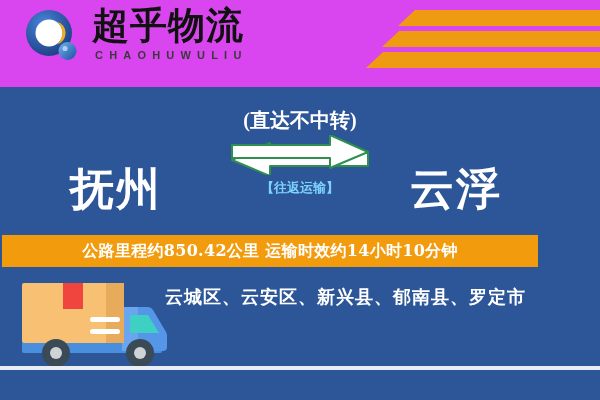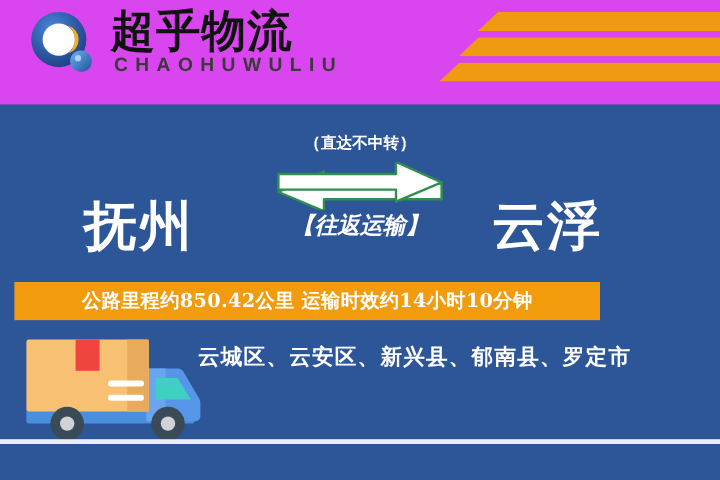--- a/index.html
+++ b/index.html
@@ -25,21 +25,21 @@
   .logo-text-wrap{
     position:absolute;left:92px;top:6px;
   }
   .logo-cn{
     font-family:"DejaVu Sans","Liberation Sans",sans-serif;
     font-size:37px;line-height:40px;font-weight:bold;color:#111111;
     letter-spacing:1px;white-space:nowrap;
   }
   .logo-en{
     font-family:"Liberation Sans",sans-serif;
-    font-size:16px;line-height:14px;font-weight:bold;color:#3a3a3a;
+    font-size:11px;line-height:14px;font-weight:bold;color:#3a3a3a;
     letter-spacing:6.2px;white-space:nowrap;margin-top:2px;padding-left:3px;
   }
   .stripes{
     position:absolute;right:0;top:0;width:250px;height:71px;
   }
   .stripe{
     position:absolute;height:16px;background:#ef9b12;
   }
   .s1{top:10px;right:0px;left:32px;
       clip-path:polygon(17px 0,100% 0,100% 100%,0 100%);}
@@ -59,38 +59,37 @@
     letter-spacing:2px;white-space:nowrap;
     transform:translateY(-50%);
   }
   .city-from{left:58px;margin-left:12px;}
   .city-to{left:394px;margin-left:16px;}
 
   .mid{
     position:absolute;left:224px;top:40px;width:152px;text-align:center;
   }
   .mid-top{
-    font-family:Liberation Mono, monospace;
-    font-size:13px;font-weight:bold;color:#ffffff;line-height:18px;
+    font-family:Liberation Serif, serif;
+    font-size:20px;font-weight:bold;color:#ffffff;line-height:18px;
     white-space:nowrap;
   }
   .arrow{
     width:152px;height:40px;margin:6px 0 4px 0;
   }
   .arrow svg{display:block;}
   .mid-bot{
     font-family:"DejaVu Sans","Liberation Sans",sans-serif;
-    font-size:19px;font-weight:bold;color:#ffffff;line-height:18px;
+    font-size:13px;font-weight:bold;color:#7dd3fc;line-height:18px;
     white-space:nowrap;
-    font-style:italic;
   }
 
   
   .infobar{
-    position:absolute;left:12px;top:235px;width:488px;height:32px;
+    position:absolute;left:2px;top:235px;width:536px;height:32px;
     background:#f29b0c;
     display:flex;align-items:center;justify-content:center;
   }
   .infobar-text{
     font-family:"DejaVu Serif","Liberation Serif",serif;
     font-size:16px;font-weight:bold;color:#ffffff;white-space:nowrap;
     letter-spacing:0.3px;
   }
 
   

